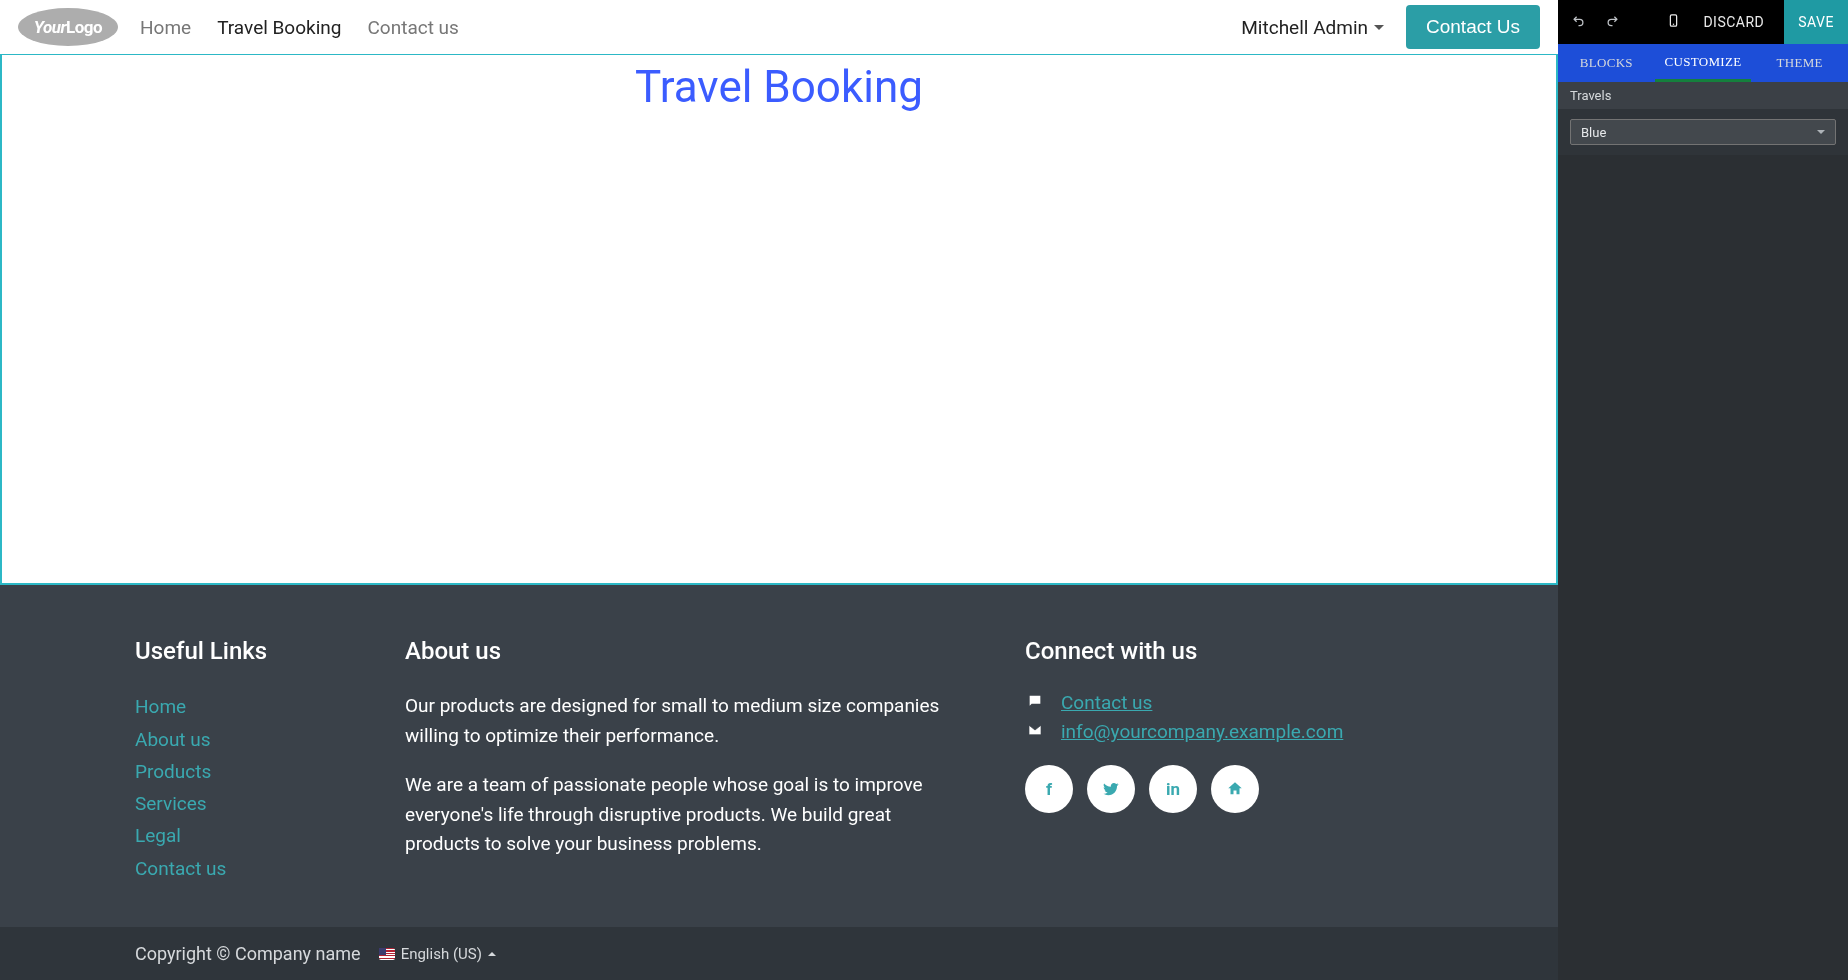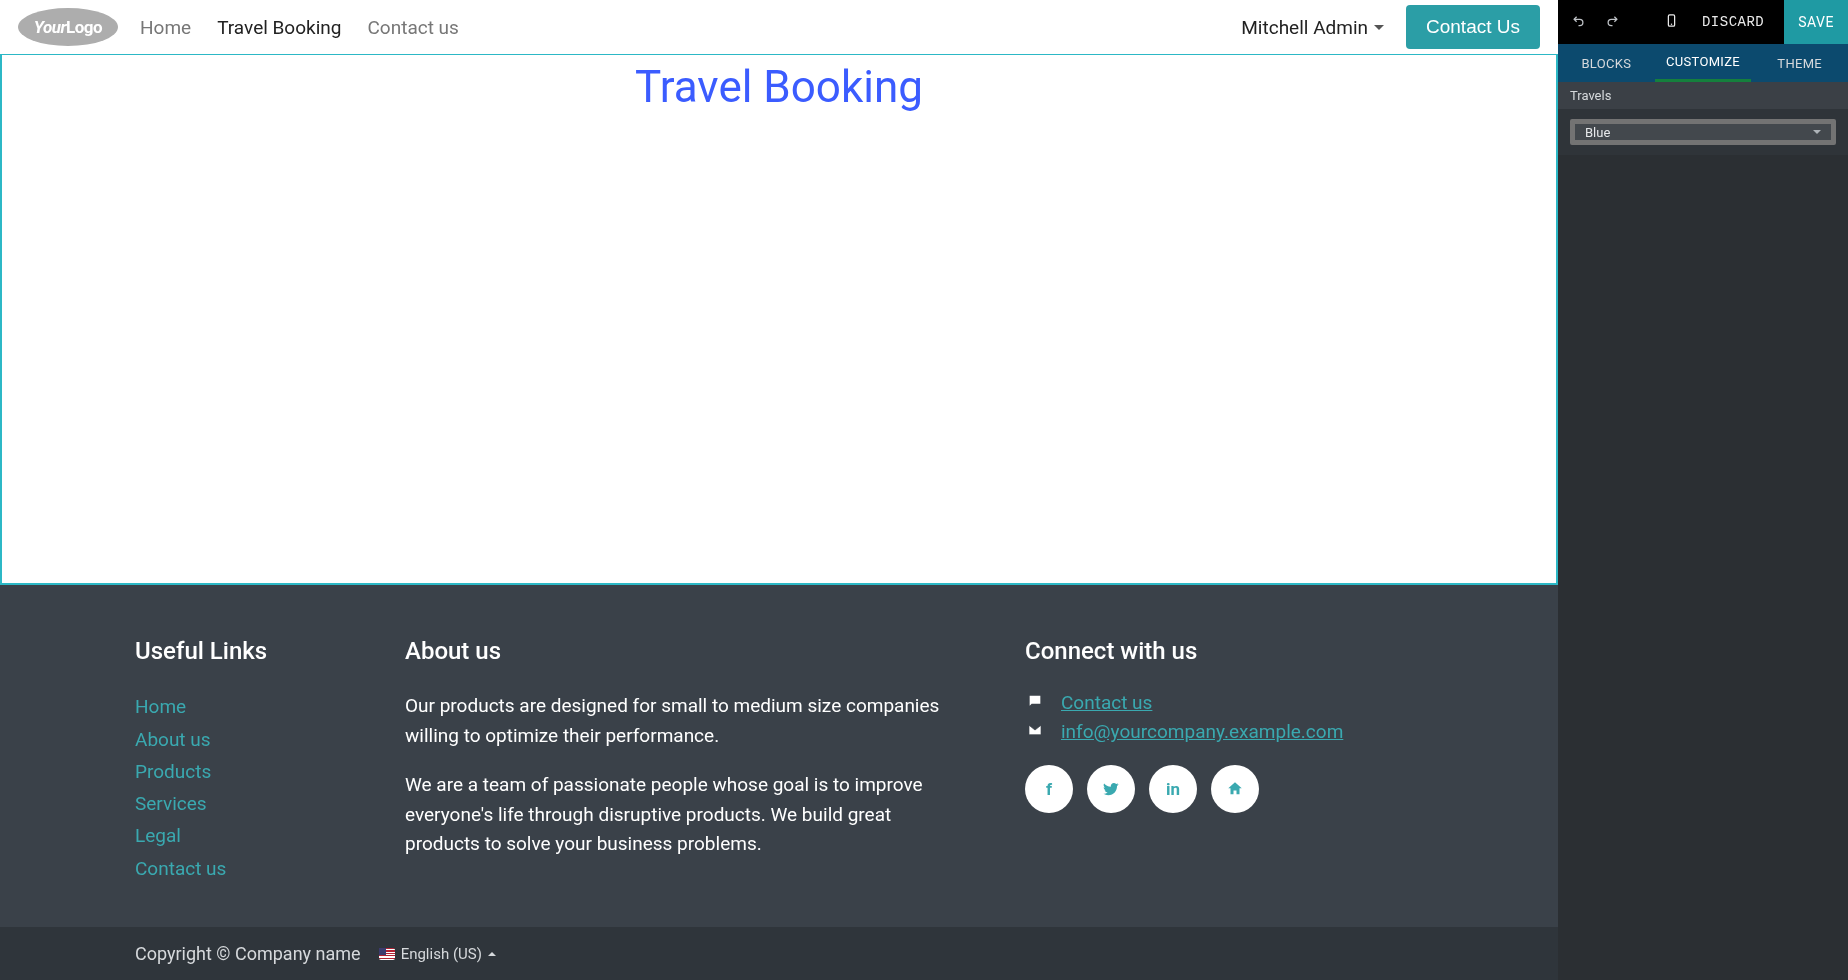--- a/index.html
+++ b/index.html
@@ -51,30 +51,30 @@
   .caret-up { width:0;height:0;border-left:4px solid transparent;border-right:4px solid transparent;border-bottom:4px solid #d6d9dc; display:inline-block; }
   .flag { width:16px; height:12px; background:linear-gradient(#b22234 10%, #fff 10% 20%, #b22234 20% 30%, #fff 30% 40%, #b22234 40% 50%, #fff 50% 60%, #b22234 60% 70%, #fff 70% 80%, #b22234 80% 90%, #fff 90%); position:relative; border-radius:2px;}
   .flag::before{content:"";position:absolute;left:0;top:0;width:7px;height:7px;background:#3c3b6e;}
 
   
   .editor-panel { width: 290px; flex:0 0 290px; background:#2b2f33; color:#e6e8ea; display:flex; flex-direction:column; font-size:14px; }
 
   .ep-top { height:44px; background:#000; display:flex; align-items:center; padding:0 10px; gap:14px; }
   .ep-top .spacer { flex:1; }
   .ico-btn { color:#bfc3c7; cursor:pointer; font-size:15px; width:20px; text-align:center; }
-  .discard { color:#eaeaea; font-size:14px; letter-spacing:0.5px; cursor:pointer; padding:0 6px;font-family:Liberation Mono, monospace; }
+  .discard { color:#eaeaea; font-size:14px; letter-spacing:0.5px; cursor:pointer; padding:0 6px; }
   .save-btn { background:#1f9aa3; color:#fff; height:44px; margin:-0 -10px -0 0; padding:0 14px; display:flex; align-items:center; font-size:14px; letter-spacing:0.5px; cursor:pointer; }
 
-  .ep-tabs { display:flex; background:#0c4a6e; height:38px; align-items:stretch; }
+  .ep-tabs { display:flex; background:#1d4ed8; height:38px; align-items:stretch;font-family:Liberation Serif, serif; }
   .ep-tab { flex:1; display:flex; align-items:center; justify-content:center; color:#d6d9dc; font-size:13px; letter-spacing:0.3px; cursor:pointer; }
   .ep-tab.active { color:#fff; border-bottom:3px solid #15803d; }
 
   .ep-section-head { background:#3b4046; color:#d6d9dc; font-size:13px; padding:6px 12px; }
   .ep-body { padding:10px 12px; background:#2f3439; flex:0 0 auto; }
-  .selectish { background:#43484d; border:5px solid #737373; color:#e6e8ea; height:26px; border-radius:2px; display:flex; align-items:center; padding:0 10px; font-size:13px; position:relative; cursor:pointer; }
+  .selectish { background:#43484d; border:1px solid #737373; color:#e6e8ea; height:26px; border-radius:2px; display:flex; align-items:center; padding:0 10px; font-size:13px; position:relative; cursor:pointer; }
   .selectish .car { position:absolute; right:10px; top:50%; transform:translateY(-50%); width:0;height:0;border-left:4px solid transparent;border-right:4px solid transparent;border-top:4px solid #aeb3b8; }
 
   .ep-fill { flex:1; background:#2b2f33; }
 
   svg.ic-svg { width:16px; height:16px; }
 </style>
 </head>
 <body>
 
 <div class="site-region">

